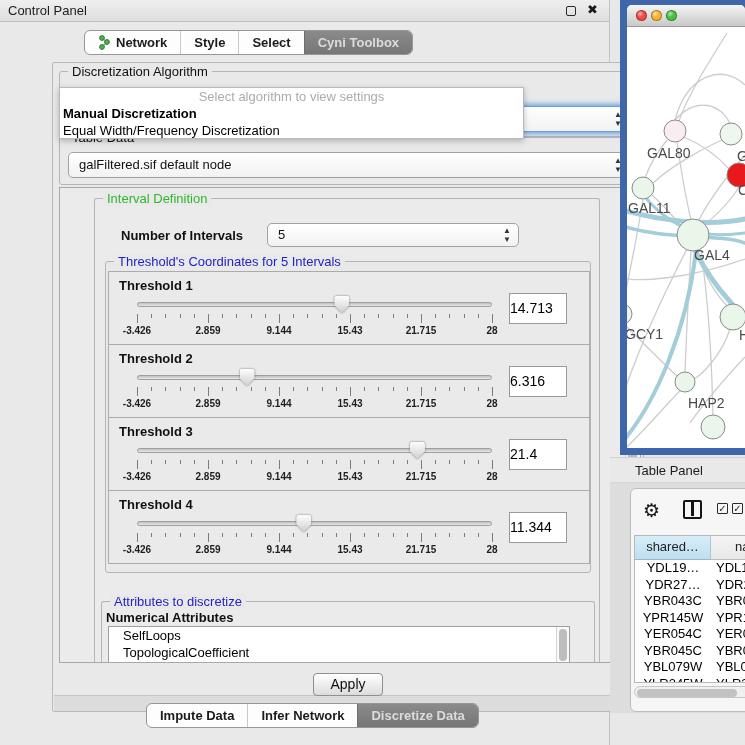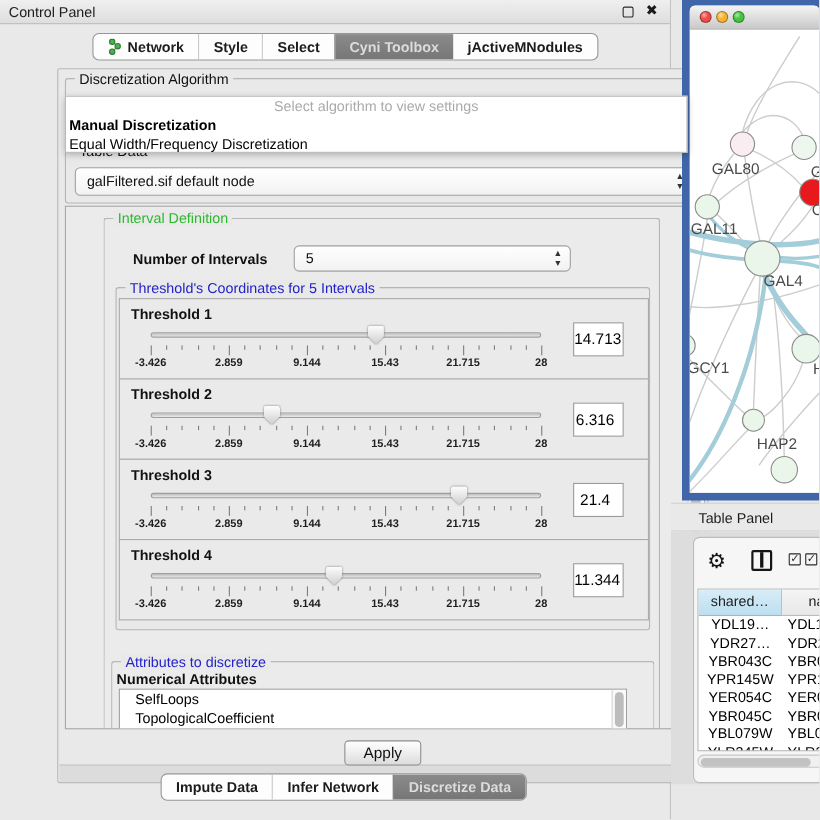--- a/index.html
+++ b/index.html
@@ -30,21 +30,21 @@
   .group-legend { position:absolute; top:-8px; left:8px; background:#e9e9e9; padding:0 4px; font-size:13px; color:#111; white-space:nowrap; }
   .legend-green { color:#2db82d; }
   .legend-blue  { color:#2323c8; }
 
   
   .combo { position:absolute; height:26px; background:linear-gradient(#ffffff,#f2f2f2); border:1px solid #a2a2a2; border-radius:5px; font-size:13px; color:#111; line-height:24px; padding:0 22px 0 10px; overflow:hidden; white-space:nowrap; }
   .combo .arrows { position:absolute; right:7px; top:3px; display:flex; flex-direction:column; align-items:center; line-height:9px; font-size:8px; color:#333; }
   .combo.focused { box-shadow:0 0 5px 2px rgba(90,150,220,.85); border-color:#6f9fd0; }
 
   
-  .popup { position:absolute; left:6px; top:24px; width:566px; height:52px; background:#ffffff; border:1px solid #b9b9b9; box-shadow:0 2px 6px rgba(0,0,0,.25); z-index:30; }
+  .popup { position:absolute; left:6px; top:24px; width:465px; height:52px; background:#ffffff; border:1px solid #b9b9b9; box-shadow:0 2px 6px rgba(0,0,0,.25); z-index:30; }
   .popup .ph { text-align:center; color:#ababab; font-size:13px; line-height:17px; }
   .popup .item { font-size:13px; line-height:17px; padding-left:3px; color:#000; white-space:nowrap; }
   .popup .item.bold { font-weight:bold; }
 
   
   .scrollpane { position:absolute; left:6px; top:124px; width:582px; height:476px; border:1px solid #a8a8a8; background:#ebebeb; overflow:hidden; }
   .vscroll { position:absolute; right:0; top:0; width:15px; height:100%; background:#f6f6f6; border-left:1px solid #c9c9c9; }
   .vscroll .thumb { position:absolute; left:2px; width:9px; background:#b9b9b9; border-radius:5px; }
   .list-vscroll { position:absolute; right:0; top:0; width:13px; height:100%; background:#fafafa; border-left:1px solid #d5d5d5; }
   .list-vscroll .thumb { position:absolute; left:2px; width:8px; background:#bdbdbd; border-radius:4px; }
@@ -53,21 +53,21 @@
   .th-row { position:relative; width:482px; height:74px; border:1px solid #ababab; background:#eaeaea; margin-top:-1px; }
   .th-label { position:absolute; left:10px; top:6px; font-size:13px; font-weight:bold; color:#111; }
   .th-track { position:absolute; left:28px; top:30px; width:355px; height:5px; border-radius:3px; background:linear-gradient(#bfbfbf,#e8e8e8); border:1px solid #9f9f9f; }
   .th-thumb { position:absolute; top:24px; width:15px; height:17px; filter:drop-shadow(0 0 1px #777); z-index:2; }
   .th-thumb::before { content:""; position:absolute; inset:0; background:linear-gradient(#fdfdfd,#cfcfcf); clip-path:polygon(8% 0,92% 0,100% 12%,100% 55%,50% 100%,0 55%,0 12%); }
   .th-ticks { position:absolute; left:28px; top:42px; width:355px; height:10px; }
   .th-ticks .tick { position:absolute; top:0; width:1px; height:4px; background:#7d7d7d; }
   .th-ticks .tick.major { height:9px; }
   .th-scale { position:absolute; left:28px; top:53px; width:355px; height:13px; }
   .th-scale .slabel { position:absolute; transform:translateX(-50%); font-size:10px; font-weight:bold; color:#1e1e1e; white-space:nowrap; }
-  .th-value { position:absolute; right:22px; top:21px; width:46px; height:31px; background:#fff; border:1px solid #9a9a9a; font-size:14px; color:#000; text-align:center; padding:6px 6px 0 0; }
+  .th-value { position:absolute; right:22px; top:21px; width:58px; height:31px; background:#fff; border:1px solid #9a9a9a; font-size:14px; color:#000; text-align:left; padding:6px 6px 0 0; }
 
   
   .attr-list { position:absolute; left:6px; top:24px; width:462px; height:46px; background:#ffffff; border:1px solid #9e9e9e; overflow:hidden; }
   .attr-list .aitem { font-size:13px; line-height:17px; padding-left:14px; color:#000; white-space:nowrap; }
 
   .apply-btn { position:absolute; left:260px; top:610px; width:70px; height:23px; border:1px solid #8f8f8f; border-radius:4px; background:linear-gradient(#ffffff,#dcdcdc); font-size:14px; color:#111; text-align:center; line-height:21px; z-index:5; }
   .bottom-strip { position:absolute; left:1px; bottom:0; width:588px; height:16px; background:#dcdcdc; border-top:1px solid #c6c6c6; }
 
   
   .desktop { position:absolute; left:620px; top:0; width:125px; height:455px; background:#3e66a8; }
@@ -124,23 +124,20 @@
           <span>Network</span>
         </div>
         <div class="segitem">
           <span>Style</span>
         </div>
         <div class="segitem">
           <span>Select</span>
         </div>
         <div class="segitem active">
           <span>Cyni Toolbox</span>
-        </div>
-        <div class="segitem">
-          <span>jActiveMNodules</span>
         </div>
       </div>
 
     <div class="outer-box">
 
       <div class="group" style="left:6px; top:8px; width:578px; height:66px;">
         <span class="group-legend">Discretization Algorithm</span>
         <div class="combo focused" style="left:8px; top:34px; width:562px;">
           <span class="arrows">
               <span>▲</span>

